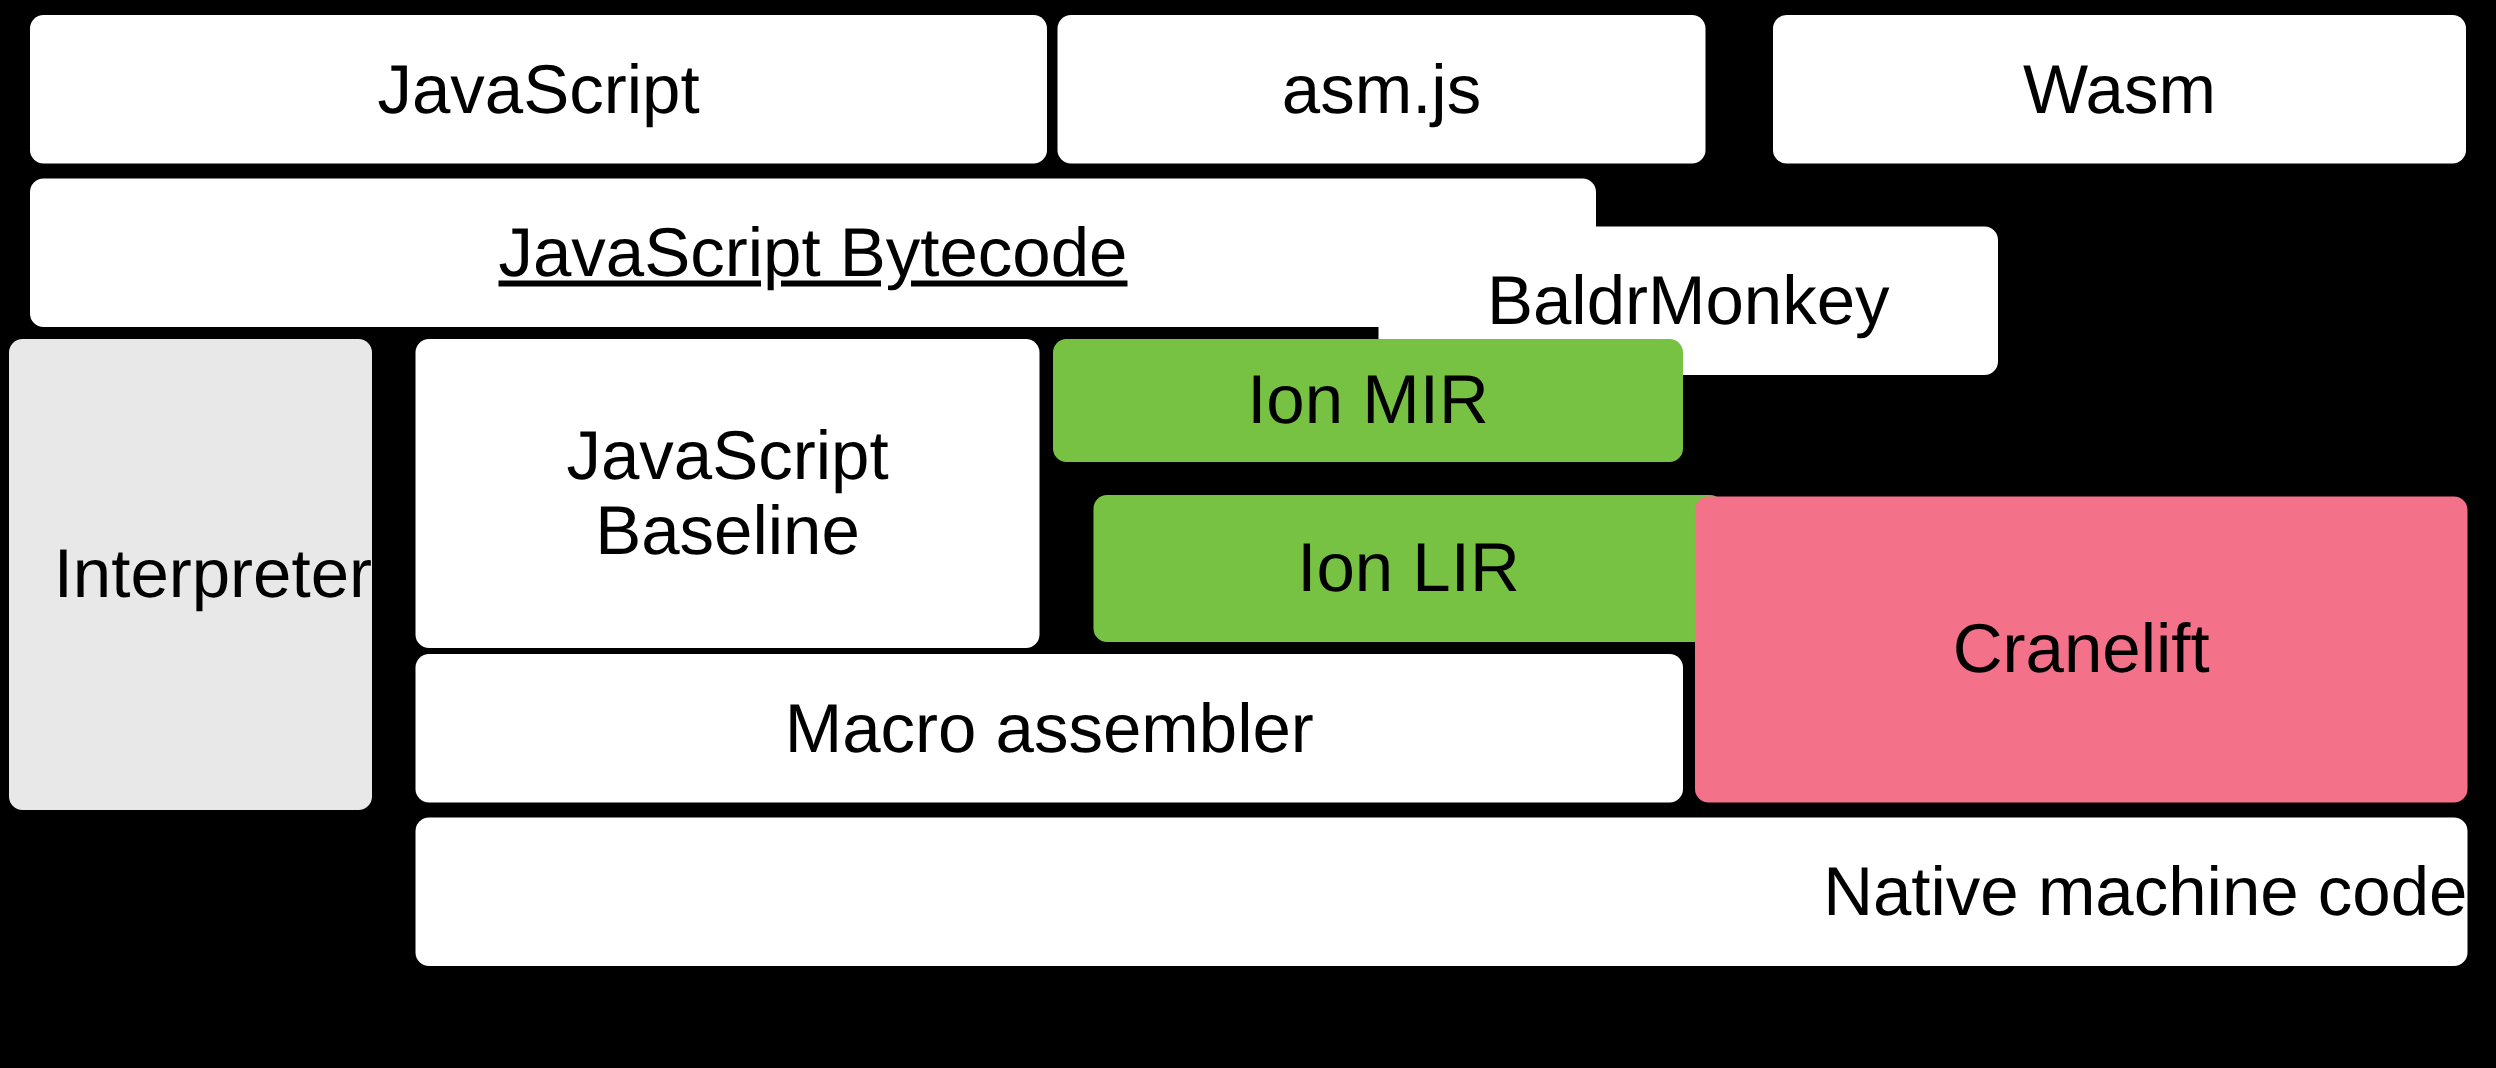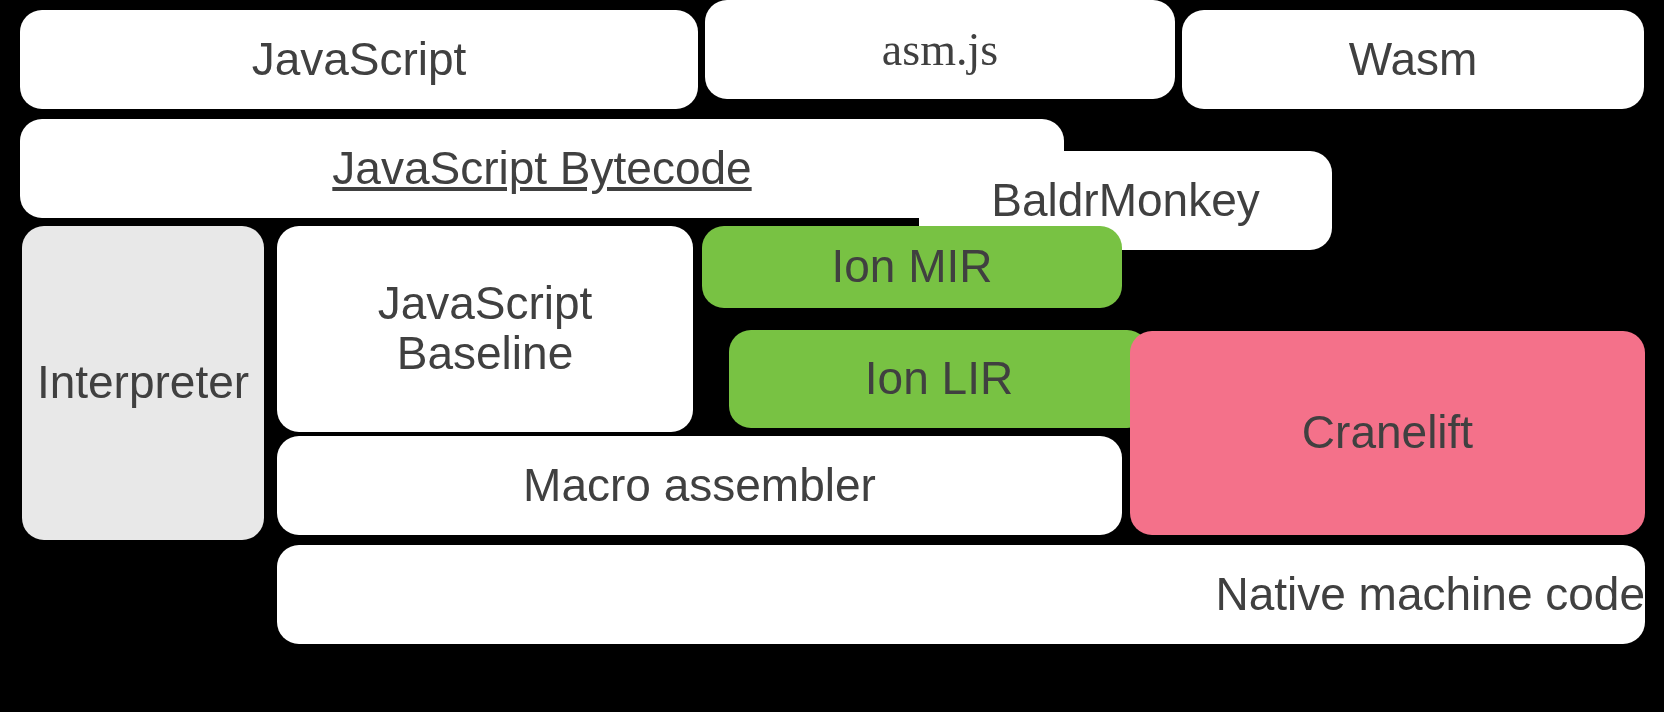--- a/index.html
+++ b/index.html
@@ -19,44 +19,44 @@
     height: 712px;
     background: #000000;
   }
   .node {
     position: absolute;
     box-sizing: border-box;
     display: flex;
     align-items: center;
     justify-content: center;
     text-align: center;
-    border-radius: 22px;
-    color: #404040;
+    border-radius: 9px;
+    color: #000000;
     font-size: 46px;
     font-weight: 400;
     line-height: 1.08;
     letter-spacing: 0px;
     white-space: pre-line;
     user-select: none;
   }
   .fill-white { background: #FFFFFF; }
   .fill-gray  { background: #E8E8E8; }
   .fill-green { background: #78C243; }
   .fill-pink  { background: #F4718A; }
 </style>
 </head>
 <body>
 
 <div id="diagram" style="background: rgb(0, 0, 0);">
     <div class="node fill-white" style="left: 20px; top: 10px; width: 678px; height: 99px; background: rgb(255, 255, 255);"><span>JavaScript</span></div>
-    <div class="node fill-white" style="left: 705px; top: 0; width: 470px; height: 99px; background: rgb(255, 255, 255); font-family: Liberation Serif, serif;"><span>asm.js</span></div>
+    <div class="node fill-white" style="left: 705px; top: 10px; width: 432px; height: 99px; background: rgb(255, 255, 255);"><span>asm.js</span></div>
     <div class="node fill-white" style="left: 1182px; top: 10px; width: 462px; height: 99px; background: rgb(255, 255, 255);"><span>Wasm</span></div>
     <div class="node fill-white" style="left: 20px; top: 119px; width: 1044px; height: 99px; background: rgb(255, 255, 255); text-decoration: underline;"><span>JavaScript Bytecode</span></div>
     <div class="node fill-white" style="left: 919px; top: 119px; width: 413px; height: 99px; background: rgb(255, 255, 255); margin-top: 32px;"><span>BaldrMonkey</span></div>
-    <div class="node fill-gray" style="left: 22px; top: 226px; width: 242px; height: 314px; background: rgb(232, 232, 232);"><span>Interpreter</span></div>
+    <div class="node fill-gray" style="left: 6px; top: 226px; width: 242px; height: 314px; background: rgb(232, 232, 232); justify-content: flex-end;"><span>Interpreter</span></div>
     <div class="node fill-white" style="left: 277px; top: 226px; width: 416px; height: 206px; background: rgb(255, 255, 255);"><span>JavaScript
 Baseline</span></div>
     <div class="node fill-green" style="left: 702px; top: 226px; width: 420px; height: 82px; background: rgb(120, 194, 67);"><span>Ion MIR</span></div>
     <div class="node fill-green" style="left: 702px; top: 330px; width: 420px; height: 98px; background: rgb(120, 194, 67); margin-left: 27px;"><span>Ion LIR</span></div>
     <div class="node fill-white" style="left: 277px; top: 436px; width: 845px; height: 99px; background: rgb(255, 255, 255);"><span>Macro assembler</span></div>
     <div class="node fill-pink" style="left: 1130px; top: 331px; width: 515px; height: 204px; background: rgb(244, 113, 138); align-items: center;"><span>Cranelift</span></div>
     <div class="node fill-white" style="left: 277px; top: 545px; width: 1368px; height: 99px; background: rgb(255, 255, 255); justify-content: flex-end;"><span>Native machine code</span></div>
   </div>
 
 </body></html>

